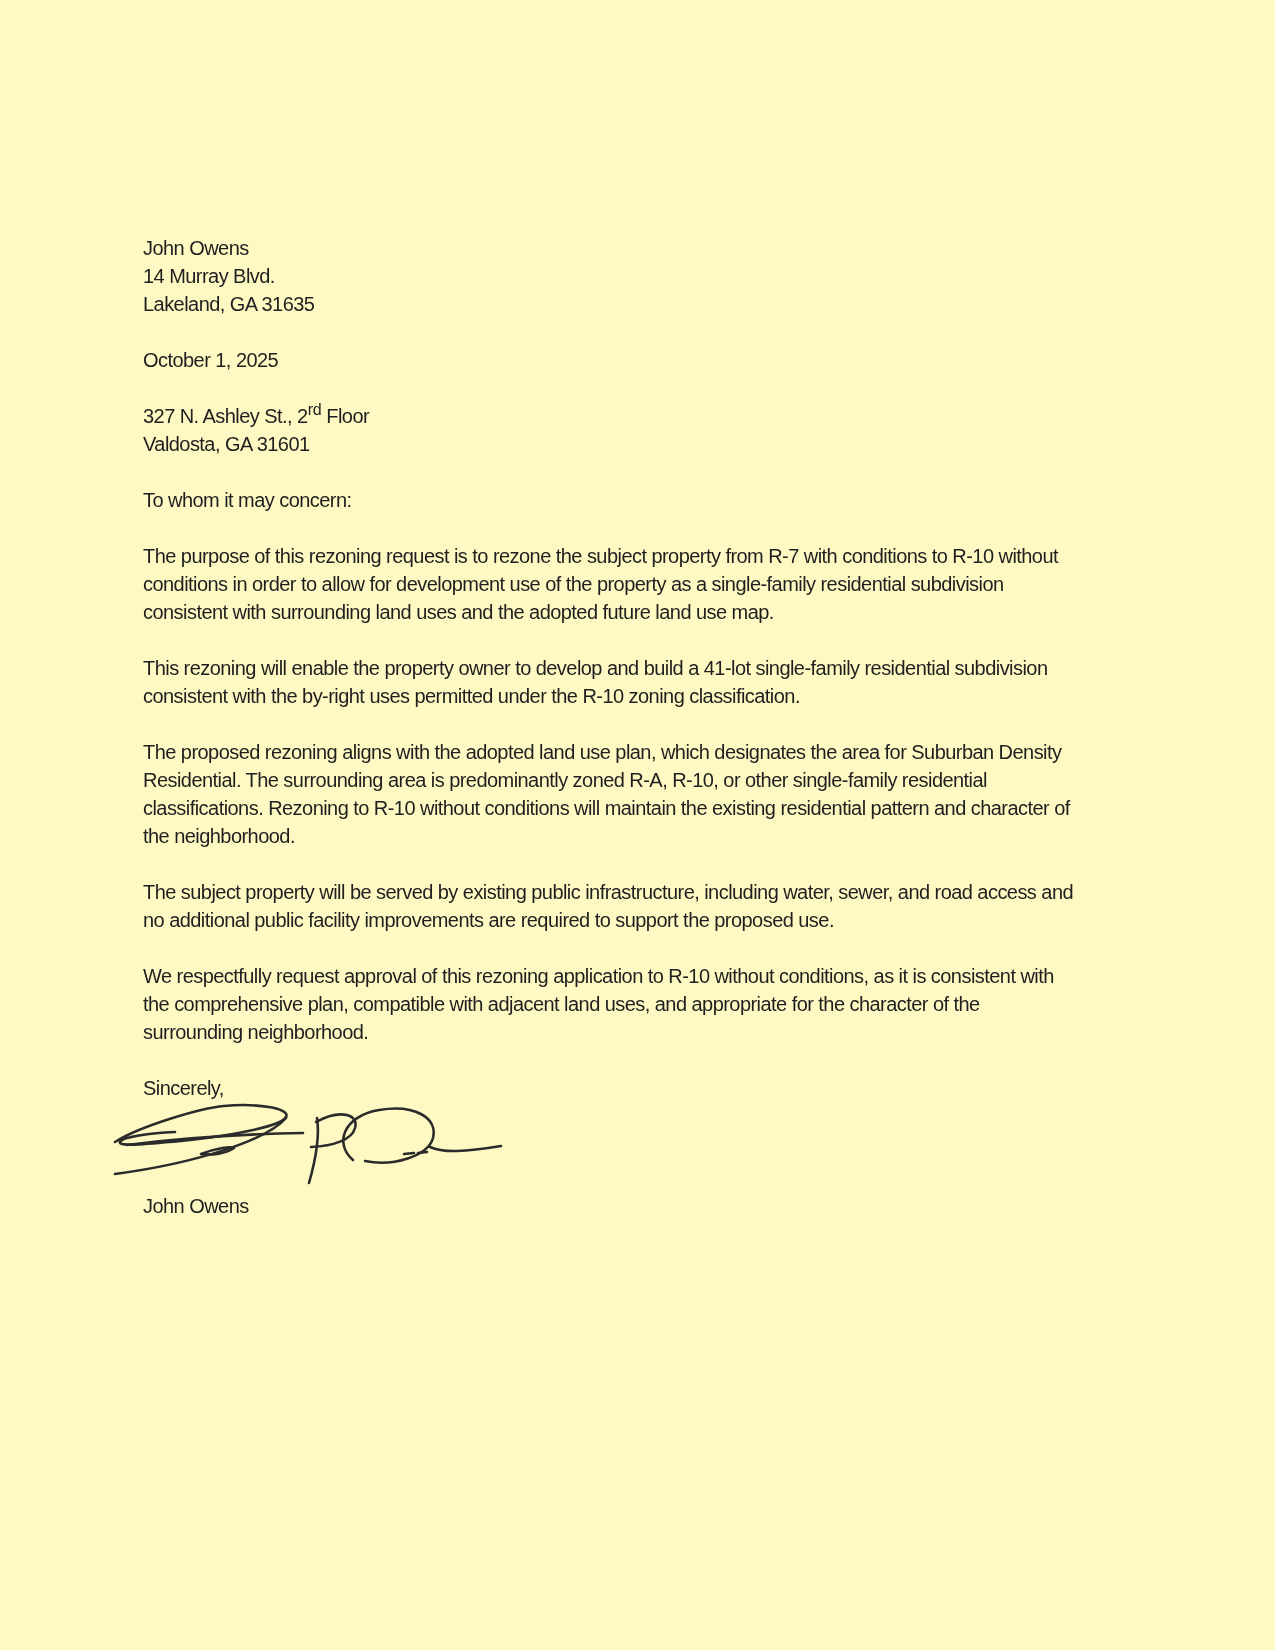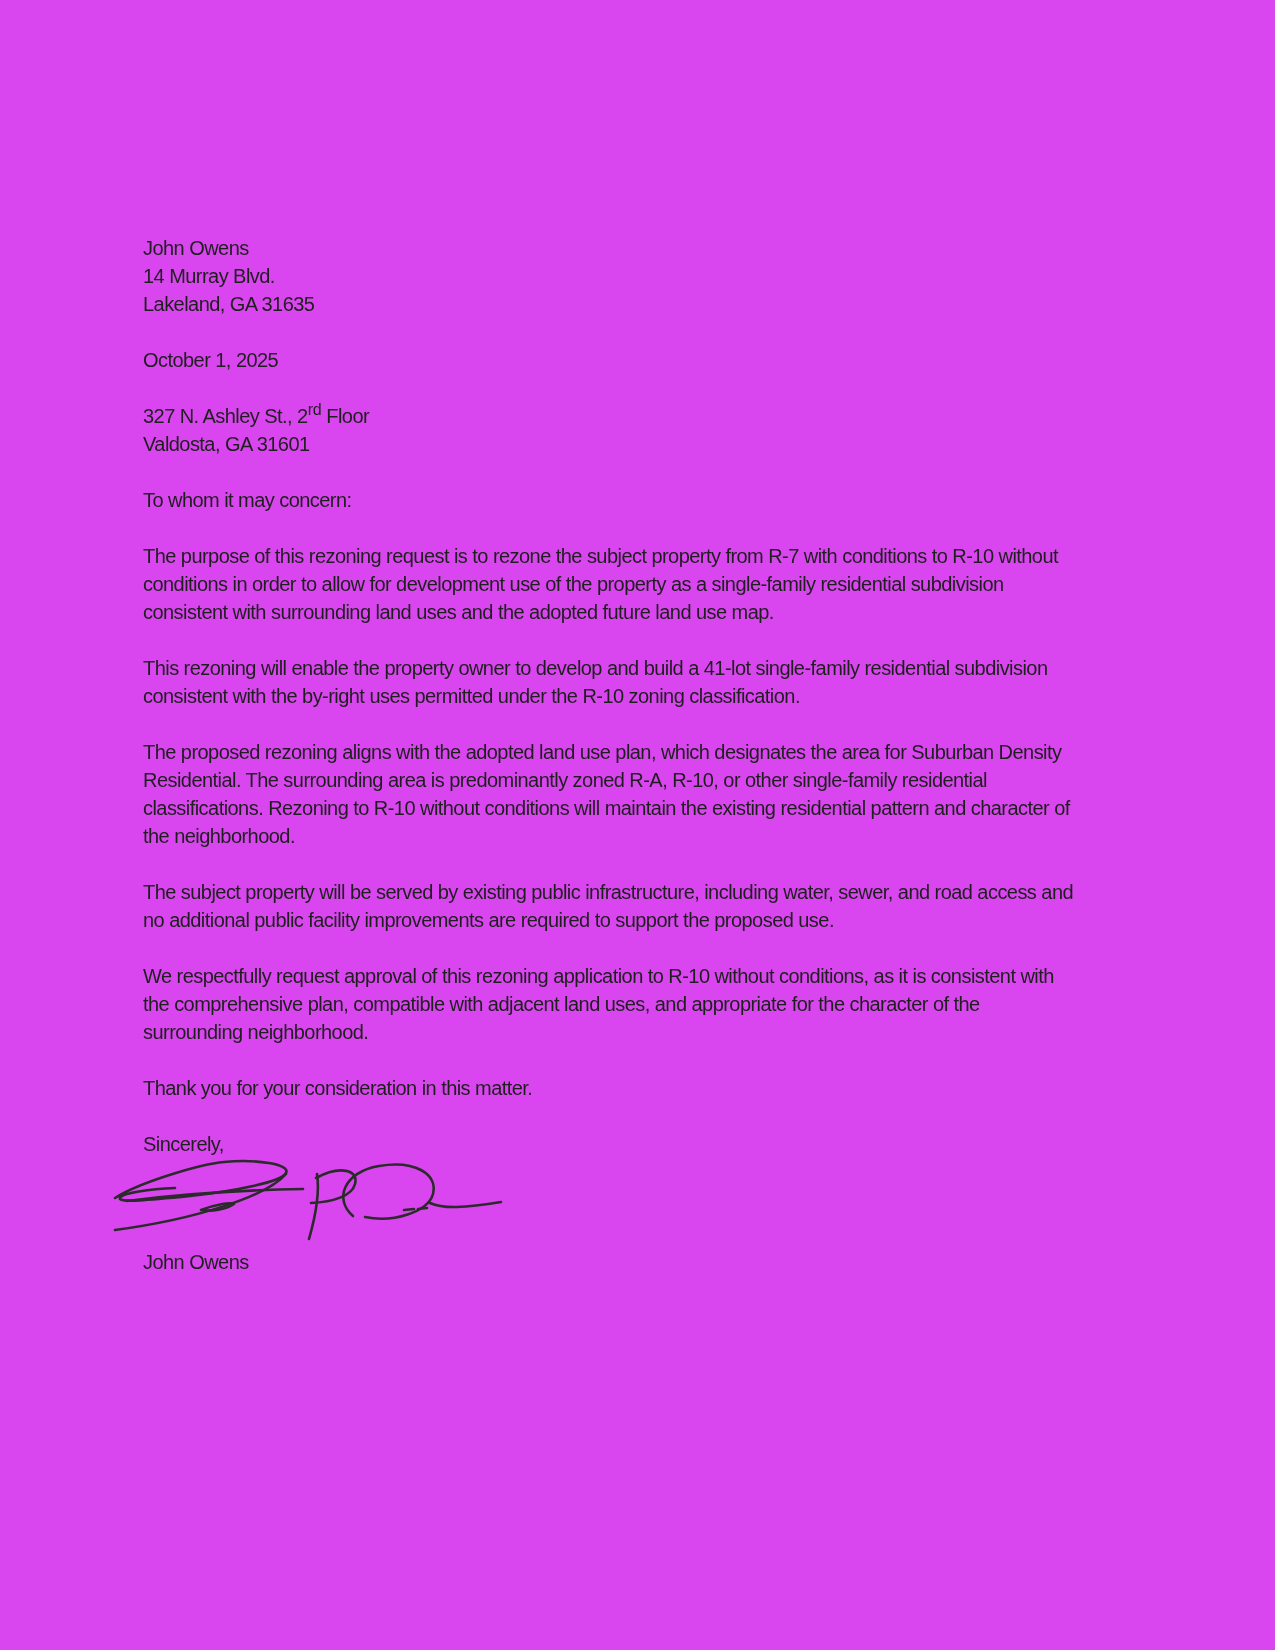--- a/index.html
+++ b/index.html
@@ -8,21 +8,21 @@
     background: #ffffff;
   }
   body {
     font-family: "Liberation Sans", "DejaVu Sans", sans-serif;
     color: #1f1f1f;
     position: relative;
   }
   .page {
     width: 1275px;
     height: 1650px;
-    background: #d946ef;
+    background: #fef9c3;
     overflow: hidden;
     padding: 234px 140px 0 143px;
   }
   .content {
     width: 935px;
     font-size: 20px;
     line-height: 28px;
     letter-spacing: -0.55px;
   }
   .block { margin-bottom: 28px; }
@@ -68,21 +68,20 @@
     <div class="block">
       <span class="line">To whom it may concern:</span>
     </div>
 
     <p class="para">The purpose of this rezoning request is to rezone the subject property from R-7 with conditions to R-10 without conditions in order to allow for development use of the property as a single-family residential subdivision consistent with surrounding land uses and the adopted future land use map.</p>
     <p class="para">This rezoning will enable the property owner to develop and build a 41-lot single-family residential subdivision consistent with the by-right uses permitted under the R-10 zoning classification.</p>
     <p class="para">The proposed rezoning aligns with the adopted land use plan, which designates the area for Suburban Density Residential. The surrounding area is predominantly zoned R-A, R-10, or other single-family residential classifications. Rezoning to R-10 without conditions will maintain the existing residential pattern and character of the neighborhood.</p>
     <p class="para">The subject property will be served by existing public infrastructure, including water, sewer, and road access and no additional public facility improvements are required to support the proposed use.</p>
     <p class="para">We respectfully request approval of this rezoning application to R-10 without conditions, as it is consistent with the comprehensive plan, compatible with adjacent land uses, and appropriate for the character of the surrounding neighborhood.</p>
 
-    <p class="para">Thank you for your consideration in this matter.</p>
 
     <div class="valediction">
       <span class="line">Sincerely,</span>
     </div>
 
     <div class="signature-wrap">
       <svg width="400" height="84" viewBox="0 0 400 84" fill="none" stroke="#2b2b2b" stroke-width="2.6" stroke-linecap="round" stroke-linejoin="round">
 
         <path d="M10,40 C35,24 96,6 119,4 C151,1 186,6 181,15 C176,24 130,33 85,38 C45,42 13,45 15,40 C17,35 45,31 70,30"></path>
 

